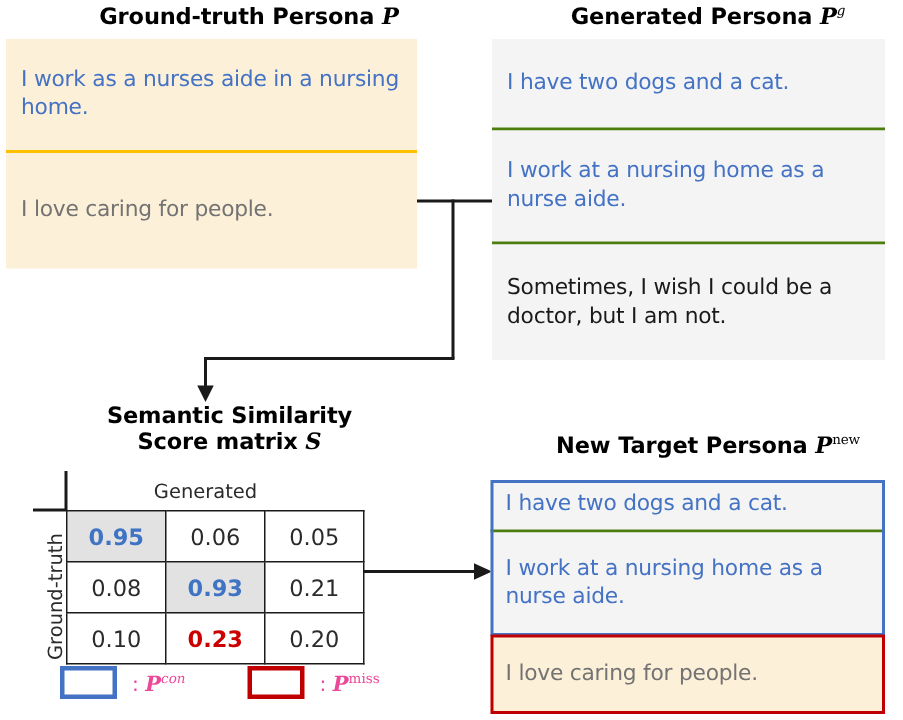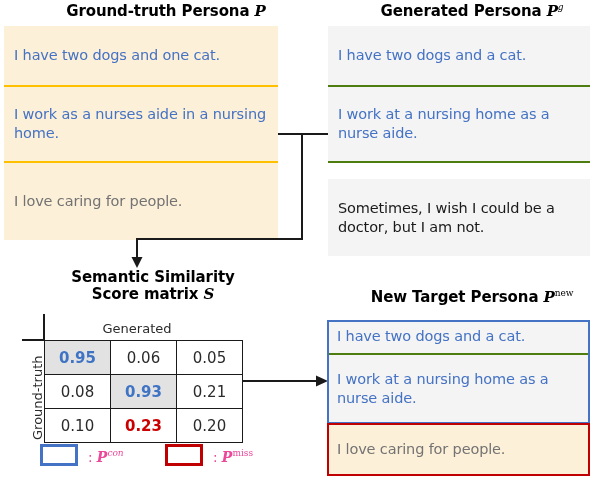--- a/index.html
+++ b/index.html
@@ -160,44 +160,41 @@
 </style>
 </head>
 <body>
 
 <div class="panel-title" style="left:0px; top:2px; width:300px;">
   <span>Ground-truth Persona</span>
   <span class="mathcal">P</span>
 </div>
 
 <div class="persona-box" style="left:4px; top:26px; width:274px; height:216px;">
-  <div class="persona-row cream sep-yellow txt-blue" style="height:61px;">
-    <span>I have two dogs and one cat.</span>
-  </div>
   <div class="persona-row cream sep-yellow txt-blue" style="height:76px;">
     <span>I work as a nurses aide in a nursing home.</span>
   </div>
   <div class="persona-row cream txt-red" style="height:77px;">
     <span>I love caring for people.</span>
   </div>
 </div>
 
 <div class="panel-title" style="left:316px; top:2px; width:280px;">
   <span>Generated Persona</span>
   <span class="mathcal">P</span><sup class="it">g</sup>
 </div>
 
 <div class="persona-box" style="left:328px; top:26px; width:262px; height:216px;">
   <div class="persona-row grey sep-grey txt-blue" style="height:61px;">
     <span>I have two dogs and a cat.</span>
   </div>
   <div class="persona-row grey sep-grey txt-blue" style="height:76px;">
     <span>I work at a nursing home as a nurse aide.</span>
   </div>
-  <div class="persona-row grey txt-black" style="height:77px;margin-top:16px;">
+  <div class="persona-row grey txt-black" style="height:77px;">
     <span>Sometimes, I wish I could be a doctor, but I am not.</span>
   </div>
 </div>
 
 <div class="line" style="left:278px; top:133px; width:50px; height:2px;"></div>
 <div class="line" style="left:301px; top:133px; width:2px; height:106px;"></div>
 <div class="line" style="left:137px; top:238px; width:166px; height:2px;"></div>
 <div class="line" style="left:136px; top:238px; width:2px; height:22px;"></div>
 <svg class="arrow" style="left:130px; top:256px;" width="16" height="12" viewBox="0 0 16 12">
   <polygon points="7,12 1.5,1 12.5,1" fill="#1a1a1a"></polygon>

